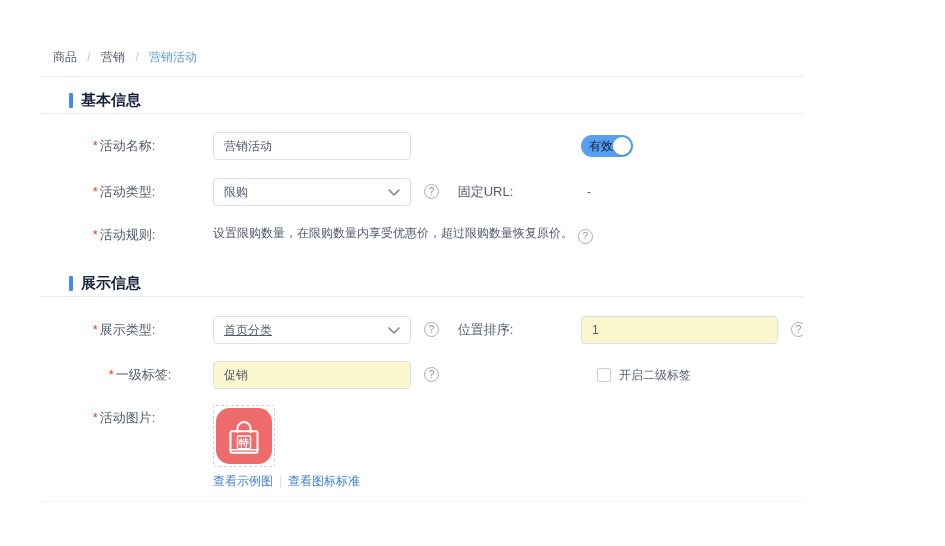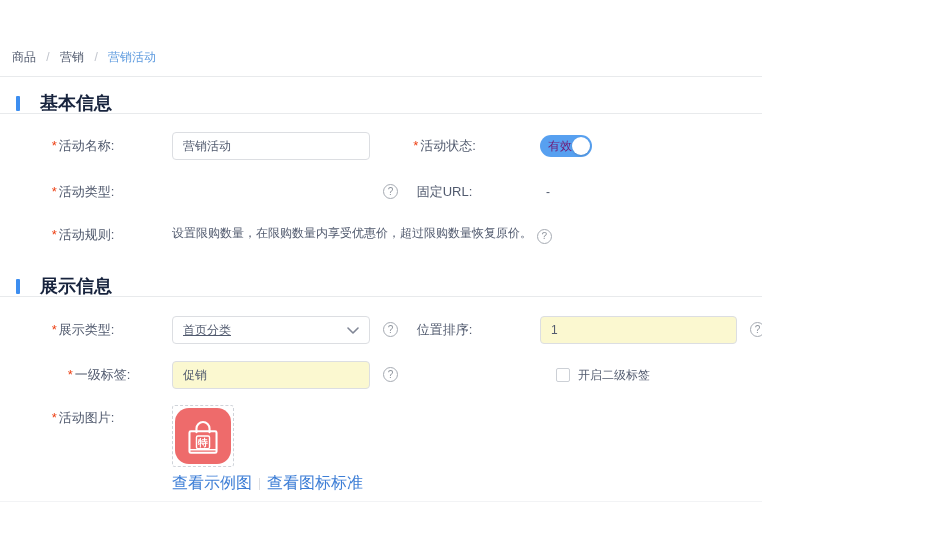--- a/index.html
+++ b/index.html
@@ -1,29 +1,29 @@
 <!DOCTYPE html>
 <html style="--accent-blue: #3d8ef0; --link-blue: #3d7ed6; --breadcrumb-active: #5e9bdf; --toggle-on: #57a0f0; --required-red: #ed4014; --input-border: #dcdee2; --divider: #e8eaec; --text-primary: #17233d; --text-secondary: #515a6e; --highlight-yellow: #fbf8d0; --icon-coral: #ee6b6b;"><head>
 <meta charset="utf-8">
 <style>
   * { margin:0; padding:0; box-sizing:border-box; }
   html,body { background:#fff; }
   body { font-family:"Liberation Sans","DejaVu Sans",sans-serif; }
   .page { position:relative; width:762px; height:546px; background:#fff; overflow:hidden;
-          font-size:12px; color:var(--text-secondary,#515a6e); }
+          font-size:12px; color:var(--text-secondary,#515a6e);margin-left:41px; }
   .hr { position:absolute; left:0; right:0; height:1px; background:var(--divider,#e8eaec); }
   .hr.faint { background:#f2f3f5; }
 
   .breadcrumb { position:absolute; left:12px; top:49px; font-size:12px; }
   .breadcrumb .crumb { color:var(--text-secondary,#515a6e); cursor:pointer; }
   .breadcrumb .sep { margin:0 7px; color:#c0c4cc; }
   .breadcrumb .current { color:var(--breadcrumb-active,#5e9bdf); }
 
-  .section-title { position:absolute; left:16px; display:flex; align-items:center; gap:20px;
-                   font-size:18px; font-weight:600; color:var(--text-primary,#17233d); }
+  .section-title { position:absolute; left:28px; display:flex; align-items:center; gap:8px;
+                   font-size:15px; font-weight:600; color:var(--text-primary,#17233d); }
   .section-title .bar { width:4px; height:15px; background:var(--accent-blue,#3d8ef0); border-radius:1px; }
 
   .label { position:absolute; text-align:center; font-size:13px; line-height:28px;
            color:var(--text-secondary,#515a6e); white-space:nowrap; }
   .req { color:var(--required-red,#ed4014); margin-right:2px; }
 
   .input { position:absolute; height:28px; border:1px solid var(--input-border,#dcdee2); border-radius:4px;
            padding:0 10px; font-size:12px; color:var(--text-secondary,#515a6e); background:#fff;
            font-family:inherit; outline:none; }
   .input.yellow { background:var(--highlight-yellow,#fbf8d0); }
@@ -37,39 +37,39 @@
            font-size:10px; line-height:13px; text-align:center; display:inline-block; cursor:pointer;
            background:#fff; }
   .qicon.abs { position:absolute; }
   .qicon.inline { margin-left:5px; vertical-align:-2px; }
 
   .value-text { position:absolute; line-height:28px; font-size:12px; color:var(--text-secondary,#515a6e); }
 
   .toggle { position:absolute; width:52px; height:22px; border-radius:11px;
             background:var(--toggle-on,#57a0f0); cursor:pointer; }
   .toggle .toggle-text { position:absolute; left:8px; top:50%; transform:translateY(-50%);
-                         color:#701a75; font-size:12px; }
+                         color:#0f172a; font-size:12px; }
   .toggle .knob { position:absolute; right:2px; top:2px; width:18px; height:18px;
                   background:#fff; border-radius:50%; box-shadow:0 1px 2px rgba(0,0,0,.15); }
 
   .rule-text { position:absolute; line-height:19px; font-size:12px; color:var(--text-secondary,#515a6e); }
   .rule-label { line-height:19px; }
 
   .check-row { position:absolute; height:28px; display:flex; align-items:center; gap:8px; cursor:pointer; }
   .checkbox { width:14px; height:14px; border:1px solid #ccd0d6; border-radius:2px; background:#fff; }
 
   .upload-box { position:absolute; width:62px; height:62px; border:1px dashed #cfd3d9; border-radius:3px;
                 display:flex; align-items:center; justify-content:center; cursor:pointer; background:#fff; }
   .icon-bg { fill:var(--icon-coral,#ee6b6b); }
   .bag-stroke { stroke:#fff; fill:none; stroke-width:2.2; stroke-linecap:round; stroke-linejoin:round; }
   .bag-stroke.thin { stroke-width:1.5; }
   .bag-char { fill:#fff; font-size:10.5px; font-weight:bold; text-anchor:middle;
               font-family:"Liberation Sans","DejaVu Sans",sans-serif; }
 
-  .links { position:absolute; font-size:16px; display:flex; align-items:center; }
+  .links { position:absolute; font-size:12px; display:flex; align-items:center; }
   .link { color:var(--link-blue,#3d7ed6); cursor:pointer; text-decoration:none; }
   .vbar { width:1px; height:12px; background:#dcdee2; margin:0 7px; }
 </style>
 </head>
 <body>
 
 <div class="page">
 
   <nav class="breadcrumb">
     <span class="crumb">商品</span>
@@ -85,30 +85,33 @@
     <span class="bar"></span>
     <span>基本信息</span>
   </div>
   <div class="hr" style="top:113px"></div>
 
   <div class="label" style="top:132px; left:0; width:166px;">
     <span class="req">*</span><span>活动名称:</span>
   </div>
   <input class="input" style="top: 132px; left: 172px; width: 198px;" value="营销活动">
 
-  <div class="label" style="top:132px; left:352px; width:185px;">
-    <span class="req">*</span><span>活动状态:</span>
-  </div>
   <div class="toggle" style="top:135px; left:540px;">
     <span class="toggle-text">有效</span>
     <span class="knob"></span>
   </div>
 
   <div class="label" style="top:178px; left:0; width:166px;">
     <span class="req">*</span><span>活动类型:</span>
+  </div>
+  <div class="select" style="top:178px; left:172px; width:198px;">
+    <span>限购</span>
+    <svg width="12" height="7" viewBox="0 0 12 7">
+      <polyline points="1,1 6,6 11,1" fill="none" stroke="#808695" stroke-width="1.6" stroke-linecap="round" stroke-linejoin="round"></polyline>
+    </svg>
   </div>
   <span class="qicon abs" style="top:184px; left:383px;">?</span>
 
   <div class="label" style="top:178px; left:352px; width:185px;">
     <span>固定URL:</span>
   </div>
   <div class="value-text" style="top:178px; left:546px;">-</div>
 
   <div class="label rule-label" style="top:225px; left:0; width:166px;">
     <span class="req">*</span><span>活动规则:</span>

